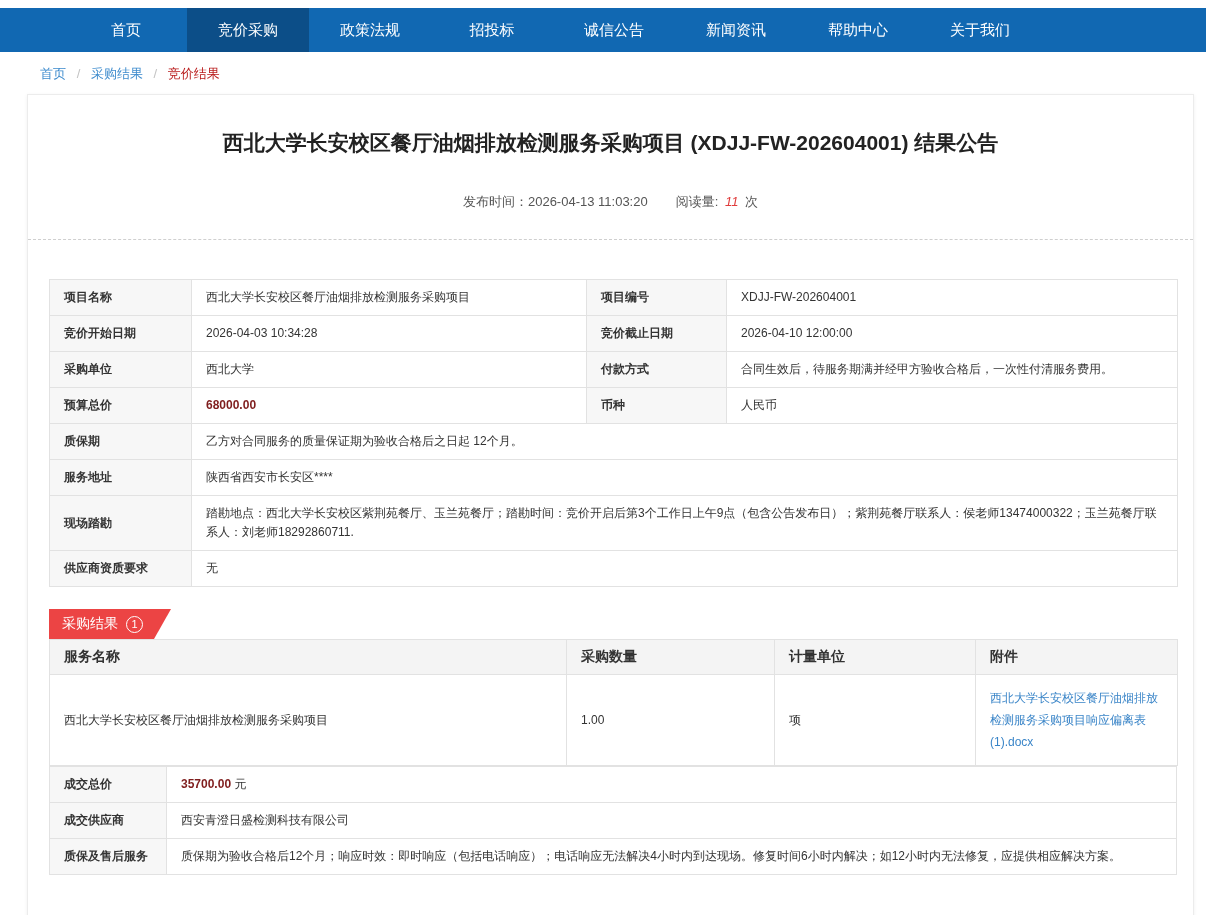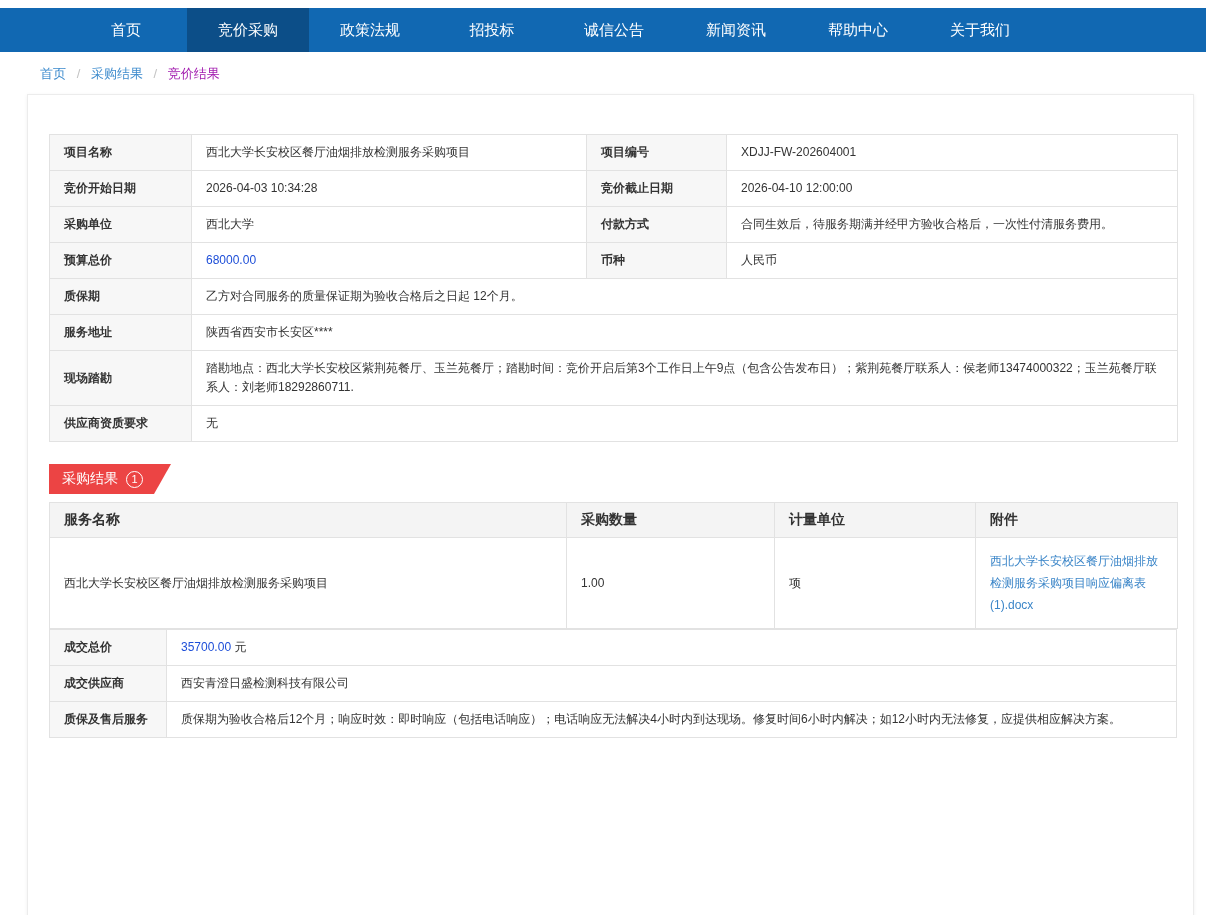--- a/index.html
+++ b/index.html
@@ -20,21 +20,21 @@
     color: #fff; font-size: 15px; cursor: pointer; white-space: nowrap;
   }
   .nav-item.active { background: #0c4e88; }
 
   
   .breadcrumb {
     padding: 13px 0 11px 40px; font-size: 13px; color: #9a9a9a;
   }
   .breadcrumb a { color: #3d8bcd; text-decoration: none; cursor: pointer; }
   .breadcrumb .sep { color: #c3c3c3; margin: 0 7px; }
-  .breadcrumb .current { color: #a21caf; }
+  .breadcrumb .current { color: #b91c1c; }
 
   
   .card {
     margin: 0 12px 0 27px; background: #fff;
     border: 1px solid #ececec;
     box-shadow: 0 1px 4px rgba(0,0,0,.06);
     height: 900px;
   }
   .article-head { border-bottom: 1px dashed #cfcfcf; }
   .article-title {
@@ -46,37 +46,37 @@
     text-align: center; font-size: 13px; color: #555;
   }
   .article-meta .views-label { margin-left: 28px; }
   .article-meta .views-count { color: #e03c3c; font-style: italic; margin: 0 3px; }
 
   
   table { border-collapse: collapse; table-layout: fixed; width: 1128px; }
   .info-table { margin: 39px 21px 0; }
   td { border: 1px solid #e2e2e2; padding: 8px 14px; font-size: 12px; line-height: 19px; vertical-align: middle; word-break: break-all; }
   td.lbl { background: #f7f7f7; font-weight: bold; color: #333; }
-  .red-val { color: #1d4ed8; font-weight: normal; }
+  .red-val { color: #7f1d1d; font-weight: bold; }
 
   
   .result-tag {
     display: inline-flex; align-items: center; gap: 8px;
     margin: 22px 0 0 21px; height: 30px;
     background: #ec4444; color: #fff; font-size: 14px;
     padding: 0 28px 0 13px; position: relative; z-index: 2;
     clip-path: polygon(0 0, 100% 0, calc(100% - 17px) 100%, 0 100%);
   }
   .count-badge {
     display: inline-flex; align-items: center; justify-content: center;
     width: 17px; height: 17px; border: 1px solid #fff; border-radius: 50%;
     font-size: 11px; line-height: 1; color: #fff;
   }
 
-  .result-table { margin: 8px 21px 0; border-radius: 31px; }
+  .result-table { margin: 0 21px 0; border-radius: 31px; }
   .result-table th {
     border: 1px solid #e2e2e2; background: #f4f4f4;
     text-align: left; font-size: 14px; font-weight: bold;
     padding: 8px 14px; color: #333;
   }
   .result-table td { padding: 12px 14px; }
   .attach-link { color: #3a85c8; text-decoration: none; cursor: pointer; line-height: 22px; }
 
   .footer-table { margin: 0 21px; }
   .footer-table td.lbl { width: 117px; }
@@ -98,20 +98,26 @@
 <div class="breadcrumb">
   <a>首页</a>
   <span class="sep">/</span>
   <a>采购结果</a>
   <span class="sep">/</span>
   <span class="current">竞价结果</span>
 </div>
 
 <div class="card">
 
+  <div class="article-head">
+    <div class="article-title">西北大学长安校区餐厅油烟排放检测服务采购项目 (XDJJ-FW-202604001) 结果公告</div>
+    <div class="article-meta">
+      <span>发布时间：</span><span>2026-04-13 11:03:20</span><span class="views-label">阅读量:</span> <span class="views-count">11</span> <span>次</span>
+    </div>
+  </div>
 
   
   <table class="info-table">
     <colgroup>
         <col style="width:142px">
         <col style="width:395px">
         <col style="width:140px">
         <col style="width:451px">
       </colgroup>
     <tbody>

